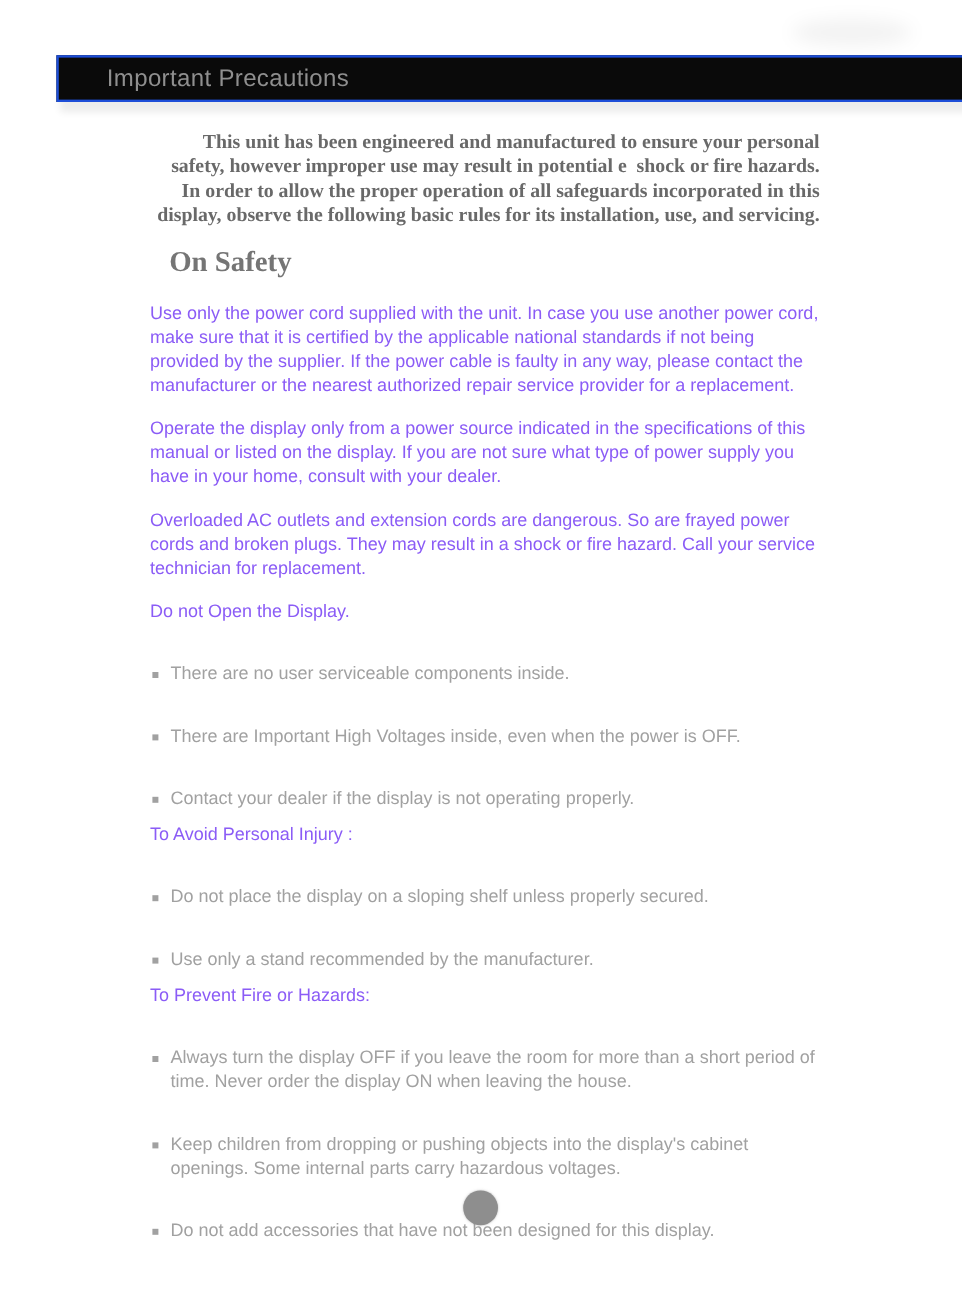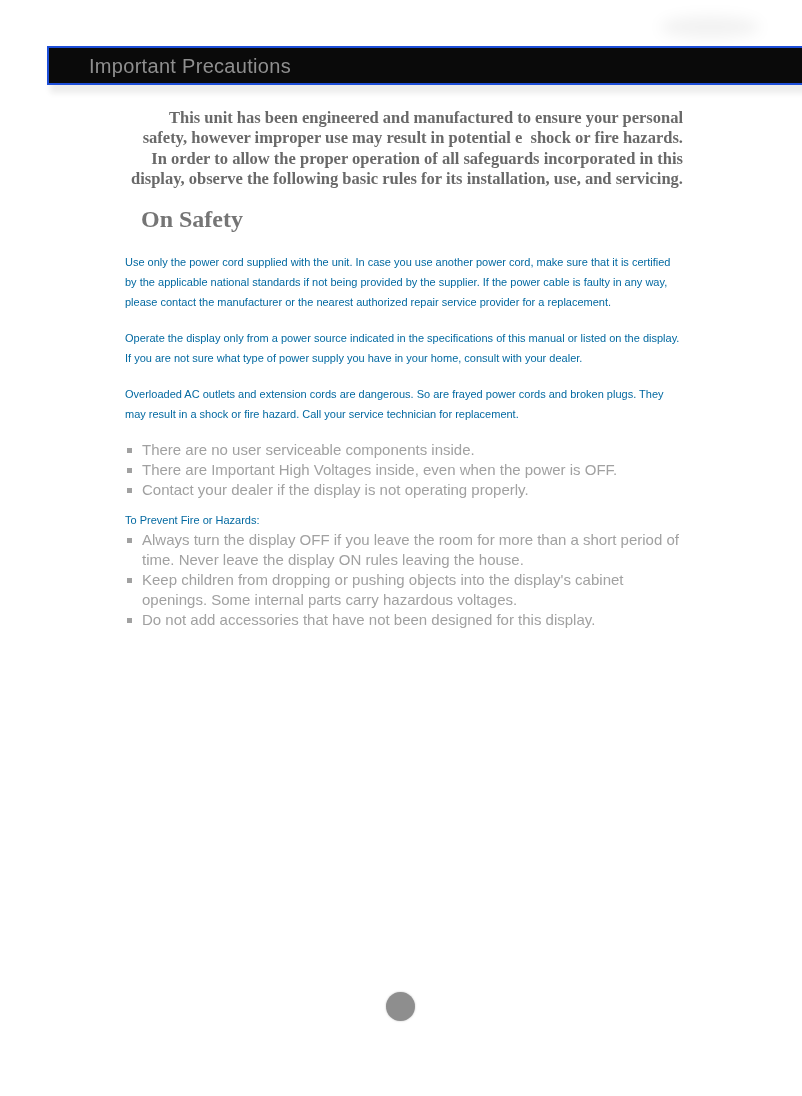--- a/index.html
+++ b/index.html
@@ -57,36 +57,37 @@
   h2.section-heading {
     margin: 16px 0 19px 16px;
     font-family: "Liberation Serif", serif;
     font-weight: bold;
     font-size: 24px;
     line-height: 28px;
     color: #757575;
   }
   p.body {
     margin: 0 0 16px 0;
-    font-size: 11px;
+    font-size: 15px;
     line-height: 20px;
-    color: #0369a1;
+    color: #8b5cf6;
   }
   .group { margin: 0 0 10px 0; }
   .group p.label { margin: 0; }
   .group ul {
     margin: 0; padding: 0;
     list-style: none;
   }
   .group li {
     position: relative;
     padding-left: 17px;
     font-size: 15px;
     line-height: 20px;
     color: #a1a1a1;
+    margin-top: 32px;
   }
   .sq {
     position: absolute;
     left: 2px; top: 8px;
     width: 5px; height: 5px;
     background: #a1a1a1;
   }
   .page-dot {
     position: absolute;
     left: 386px; top: 992px;
@@ -111,32 +112,40 @@
 
     <p class="intro">This unit has been engineered and manufactured to ensure your personal safety, however improper use may result in potential e  shock or fire hazards. In order to allow the proper operation of all safeguards incorporated in this display, observe the following basic rules for its installation, use, and servicing.</p>
 
     <h2 class="section-heading">On Safety</h2>
 
     <p class="body">Use only the power cord supplied with the unit. In case you use another power cord, make sure that it is certified by the applicable national standards if not being provided by the supplier. If the power cable is faulty in any way, please contact the manufacturer or the nearest authorized repair service provider for a replacement.</p>
     <p class="body">Operate the display only from a power source indicated in the specifications of this manual or listed on the display. If you are not sure what type of power supply you have in your home, consult with your dealer.</p>
     <p class="body">Overloaded AC outlets and extension cords are dangerous. So are frayed power cords and broken plugs. They may result in a shock or fire hazard. Call your service technician for replacement.</p>
 
     <div class="group">
+      <p class="body label">Do not Open the Display.</p>
       <ul>
         <li><span class="sq"></span><span>There are no user serviceable components inside.</span></li>
         <li><span class="sq"></span><span>There are Important High Voltages inside, even when the power is OFF.</span></li>
         <li><span class="sq"></span><span>Contact your dealer if the display is not operating properly.</span></li>
       </ul>
     </div>
 
+    <div class="group">
+      <p class="body label">To Avoid Personal Injury :</p>
+      <ul>
+        <li><span class="sq"></span><span>Do not place the display on a sloping shelf unless properly secured.</span></li>
+        <li><span class="sq"></span><span>Use only a stand recommended by the manufacturer.</span></li>
+      </ul>
+    </div>
 
     <div class="group">
       <p class="body label">To Prevent Fire or Hazards:</p>
       <ul>
-        <li><span class="sq"></span><span>Always turn the display OFF if you leave the room for more than a short period of time. Never leave the display ON rules leaving the house.</span></li>
+        <li><span class="sq"></span><span>Always turn the display OFF if you leave the room for more than a short period of time. Never order the display ON when leaving the house.</span></li>
         <li><span class="sq"></span><span>Keep children from dropping or pushing objects into the display's cabinet openings. Some internal parts carry hazardous voltages.</span></li>
         <li><span class="sq"></span><span>Do not add accessories that have not been designed for this display.</span></li>
       </ul>
     </div>
 
   </div>
 
   <div class="page-dot"></div>
 
 </div>

